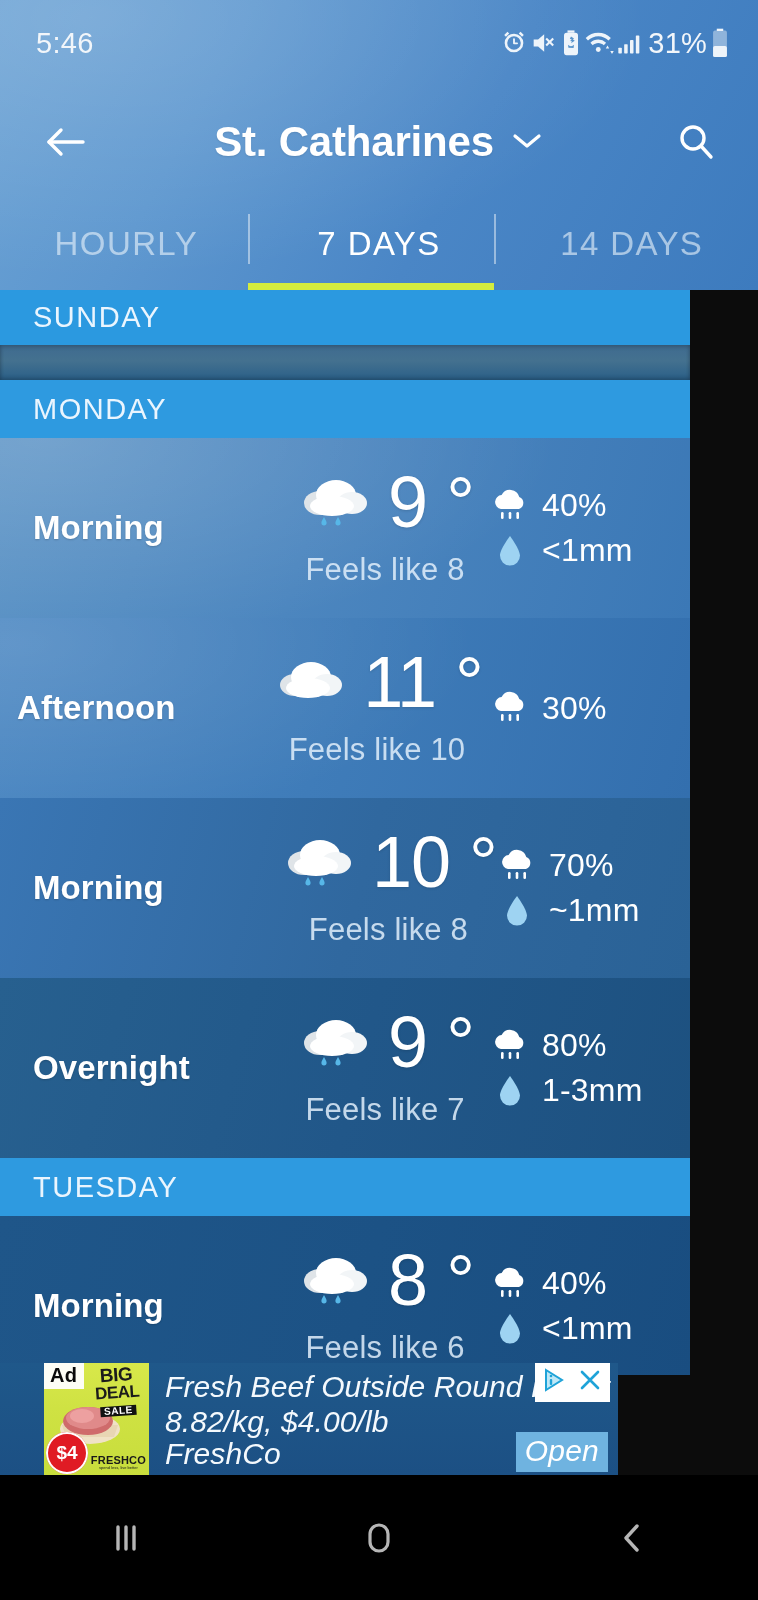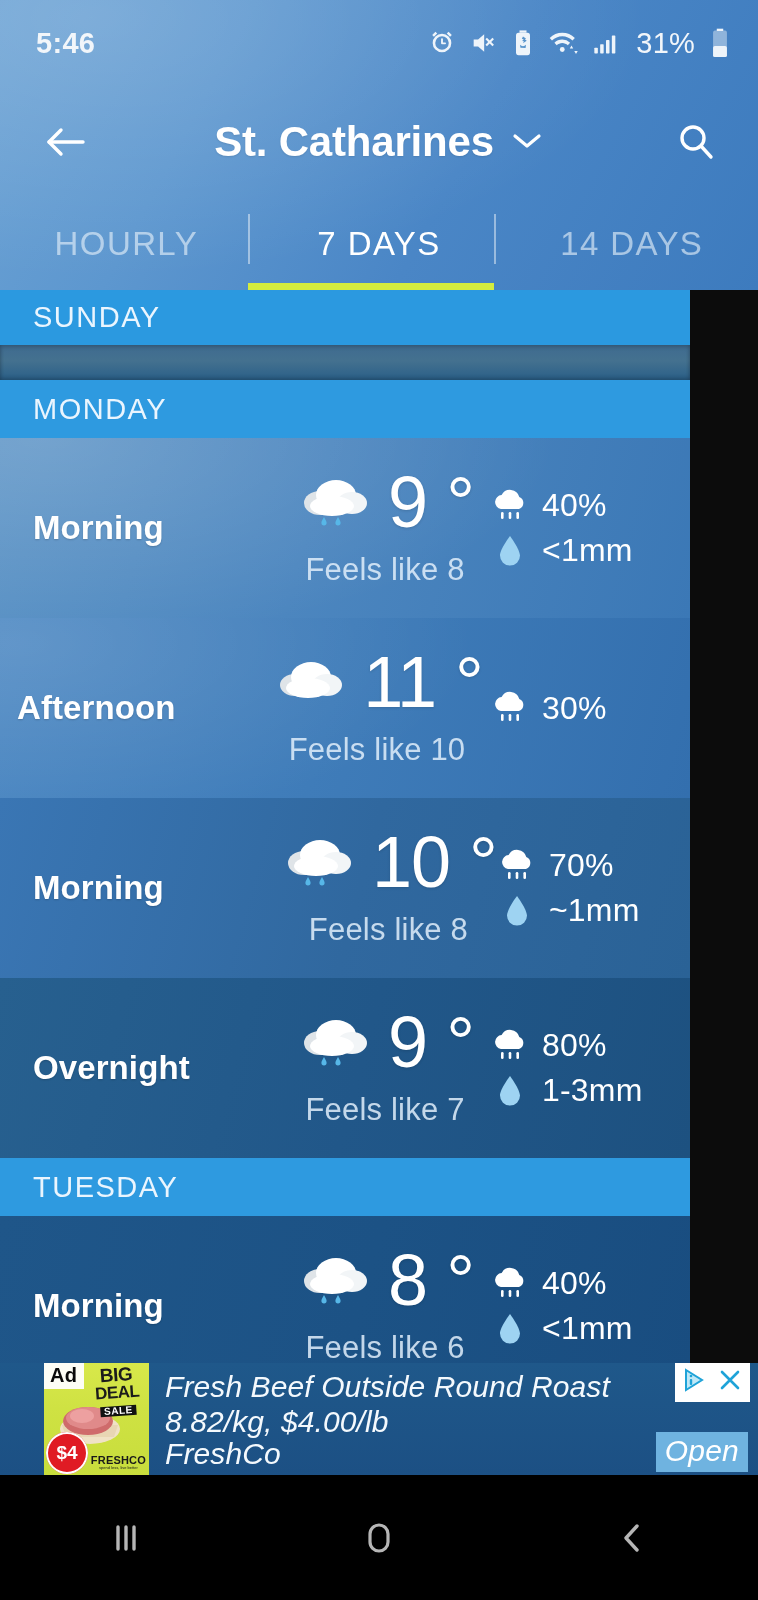--- a/index.html
+++ b/index.html
@@ -20,23 +20,23 @@
       radial-gradient(ellipse 900px 420px at 12% 6%, rgba(255,255,255,.16), rgba(255,255,255,0) 62%),
       linear-gradient(118deg,#6ba2d4 0%, #5d97cf 28%, #4a86c6 60%, #3d7bbe 100%);
   }
 
   
   .statusbar {
     position:relative; height:86px;
     display:flex; align-items:center;
     padding:0 28px 0 36px;
   }
-  .clock { font-size:29px; color:#f2f6fa; letter-spacing:.3px; font-weight:700; }
+  .clock { font-size:29px; color:#f2f6fa; letter-spacing:.3px; font-weight:400; }
   .status-icons {
-    margin-left:auto; display:flex; align-items:center; gap:13px;
+    margin-left:auto; display:flex; align-items:center; gap:1px;
   }
   .status-icons svg { display:block; }
   .batt-pct { font-size:29px; color:#f2f6fa; letter-spacing:.2px; margin:0 2px 0 3px; }
 
   
   .appbar {
     position:relative; height:112px;
     display:flex; align-items:center; padding:0 30px 0 34px;
   }
   .appbar-back { width:64px; height:64px; display:flex; align-items:center; justify-content:center; }
@@ -141,21 +141,21 @@
     display:flex; flex-direction:column; align-items:flex-start; gap:8px;
     padding-right:10px;
   }
   .precip-line { display:flex; align-items:center; gap:12px;text-align:right; }
   .precip-ico { width:40px; height:36px; flex:0 0 40px; display:flex; align-items:center; justify-content:center; }
   .precip-txt { font-size:32px; color:#ffffff; font-weight:400; white-space:nowrap; letter-spacing:.2px; }
   .precip-line.single { margin-left:0; }
 
   
   .ad {
-    position:absolute; left:0; top:1363px; width:758px; height:112px;
+    position:absolute; left:0; top:1363px; width:618px; height:112px;
     background:linear-gradient(180deg,#1f588a 0%, #1c5084 100%);
     display:flex; align-items:stretch;
   }
   .ad-thumb {
     position:relative; width:105px; flex:0 0 105px; margin-left:44px;
     background:linear-gradient(180deg,#d8e84a 0%, #cfe243 40%, #c8dd3c 100%);
     overflow:hidden;
   }
   .ad-badge {
     position:absolute; left:0; top:0; background:#fdfdf5; color:#0a0a0a;

